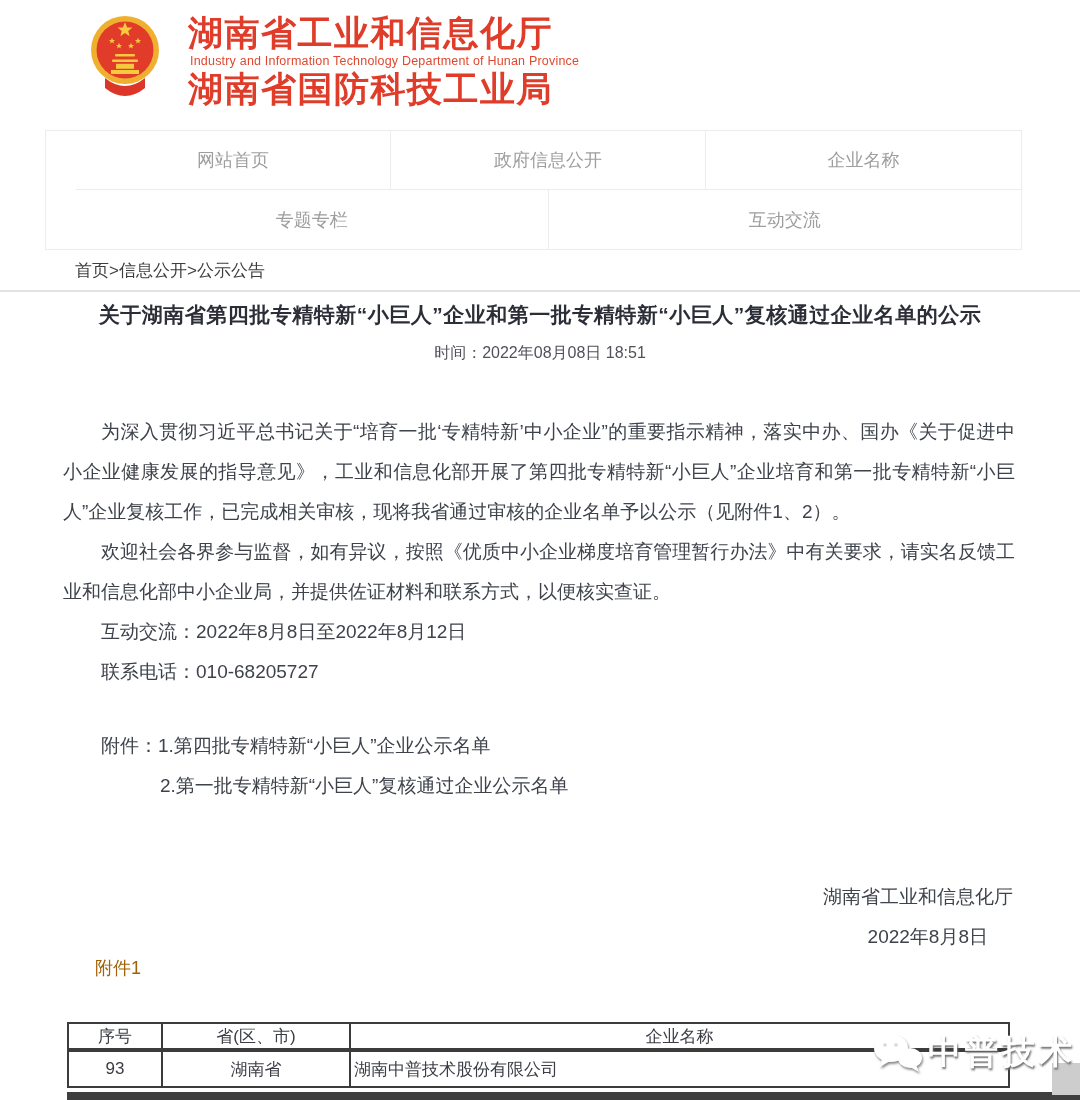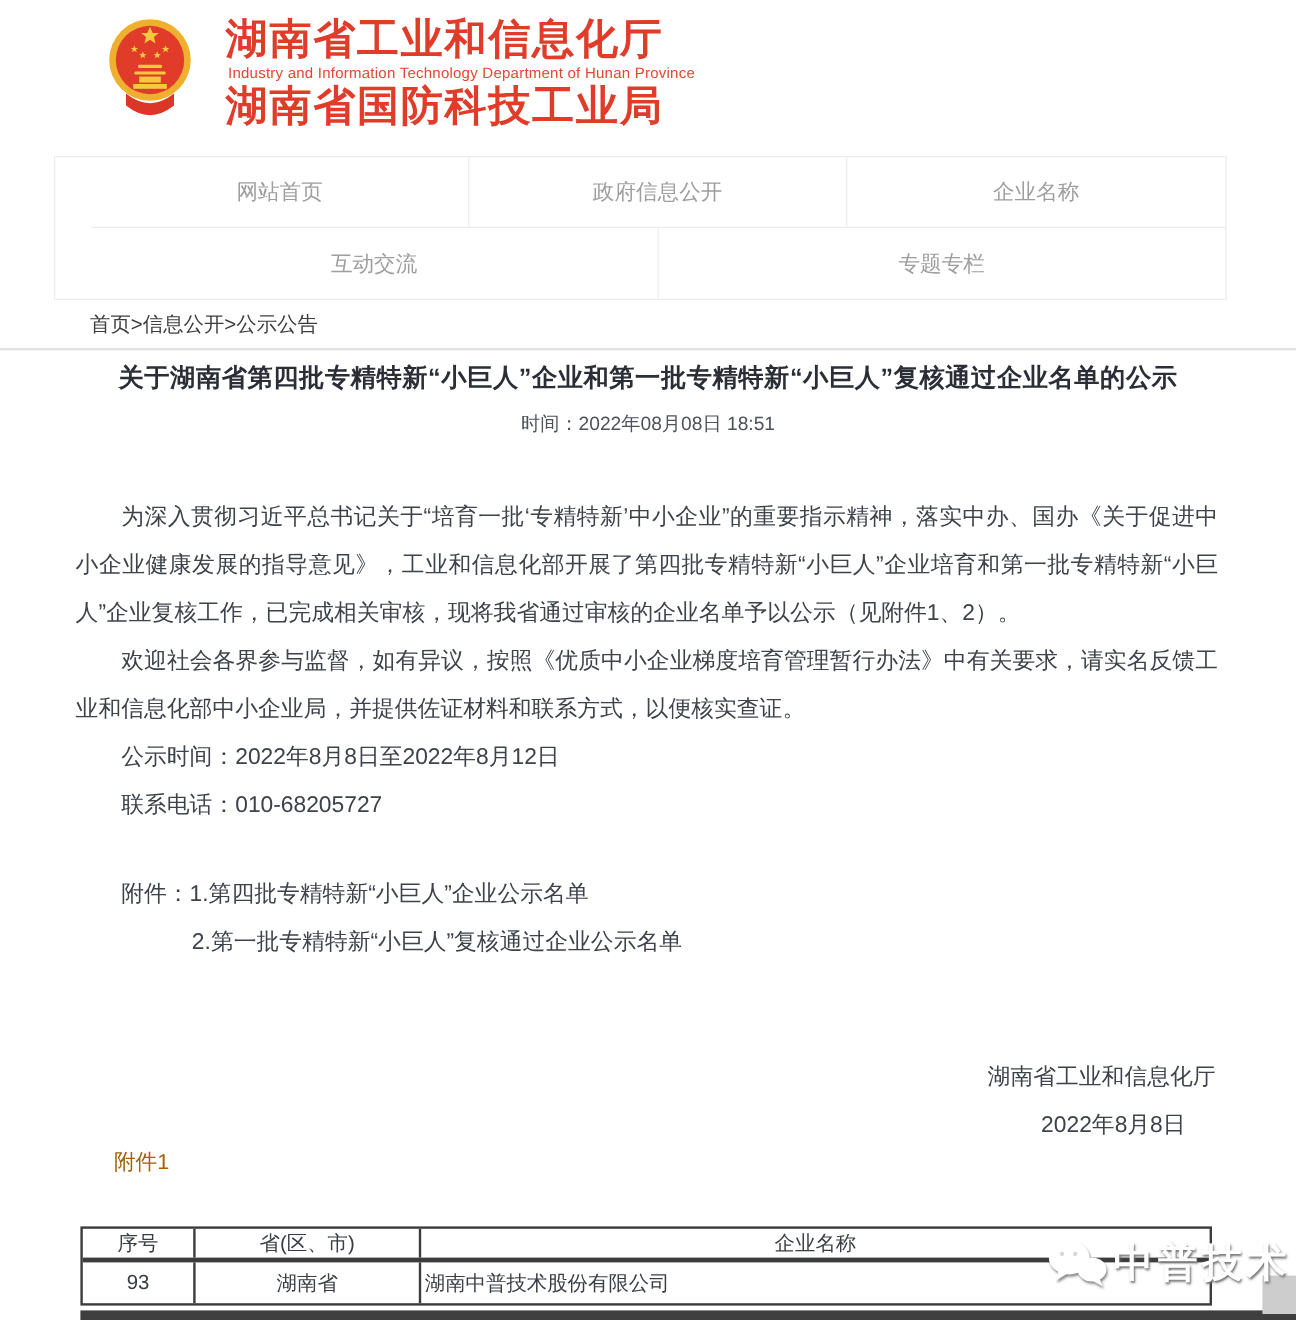--- a/index.html
+++ b/index.html
@@ -116,37 +116,37 @@
     </div>
   </div>
 
   <div class="nav">
     <div class="nav-row r1">
       <div class="nav-item">网站首页</div>
       <div class="nav-item">政府信息公开</div>
       <div class="nav-item">企业名称</div>
     </div>
     <div class="nav-row r2">
+      <div class="nav-item">专题专栏</div>
       <div class="nav-item">互动交流</div>
-      <div class="nav-item">专题专栏</div>
     </div>
   </div>
 
   <div class="breadcrumb">
     <span class="crumb">首页</span><span>&gt;</span><span class="crumb">信息公开</span><span>&gt;</span><span class="crumb">公示公告</span>
   </div>
   <div class="rule"></div>
 
   <h1 class="article-title">关于湖南省第四批专精特新“小巨人”企业和第一批专精特新“小巨人”复核通过企业名单的公示</h1>
   <div class="article-time">时间：2022年08月08日 18:51</div>
 
   <div class="body-text">
     <p>为深入贯彻习近平总书记关于“培育一批‘专精特新’中小企业”的重要指示精神，落实中办、国办《关于促进中小企业健康发展的指导意见》，工业和信息化部开展了第四批专精特新“小巨人”企业培育和第一批专精特新“小巨人”企业复核工作，已完成相关审核，现将我省通过审核的企业名单予以公示（见附件1、2）。</p>
     <p>欢迎社会各界参与监督，如有异议，按照《优质中小企业梯度培育管理暂行办法》中有关要求，请实名反馈工业和信息化部中小企业局，并提供佐证材料和联系方式，以便核实查证。</p>
-    <p>公示时间：2022年8月8日至2022年8月12日</p>
+    <p>互动交流：2022年8月8日至2022年8月12日</p>
     <p>联系电话：010-68205727</p>
     <div class="att-block">
       <div class="att-line1">
         <span>附件：</span><span>1.第四批专精特新“小巨人”企业公示名单</span>
       </div>
       <div class="att-line2">2.第一批专精特新“小巨人”复核通过企业公示名单</div>
     </div>
   </div>
 
   <div class="sig-name">湖南省工业和信息化厅</div>

